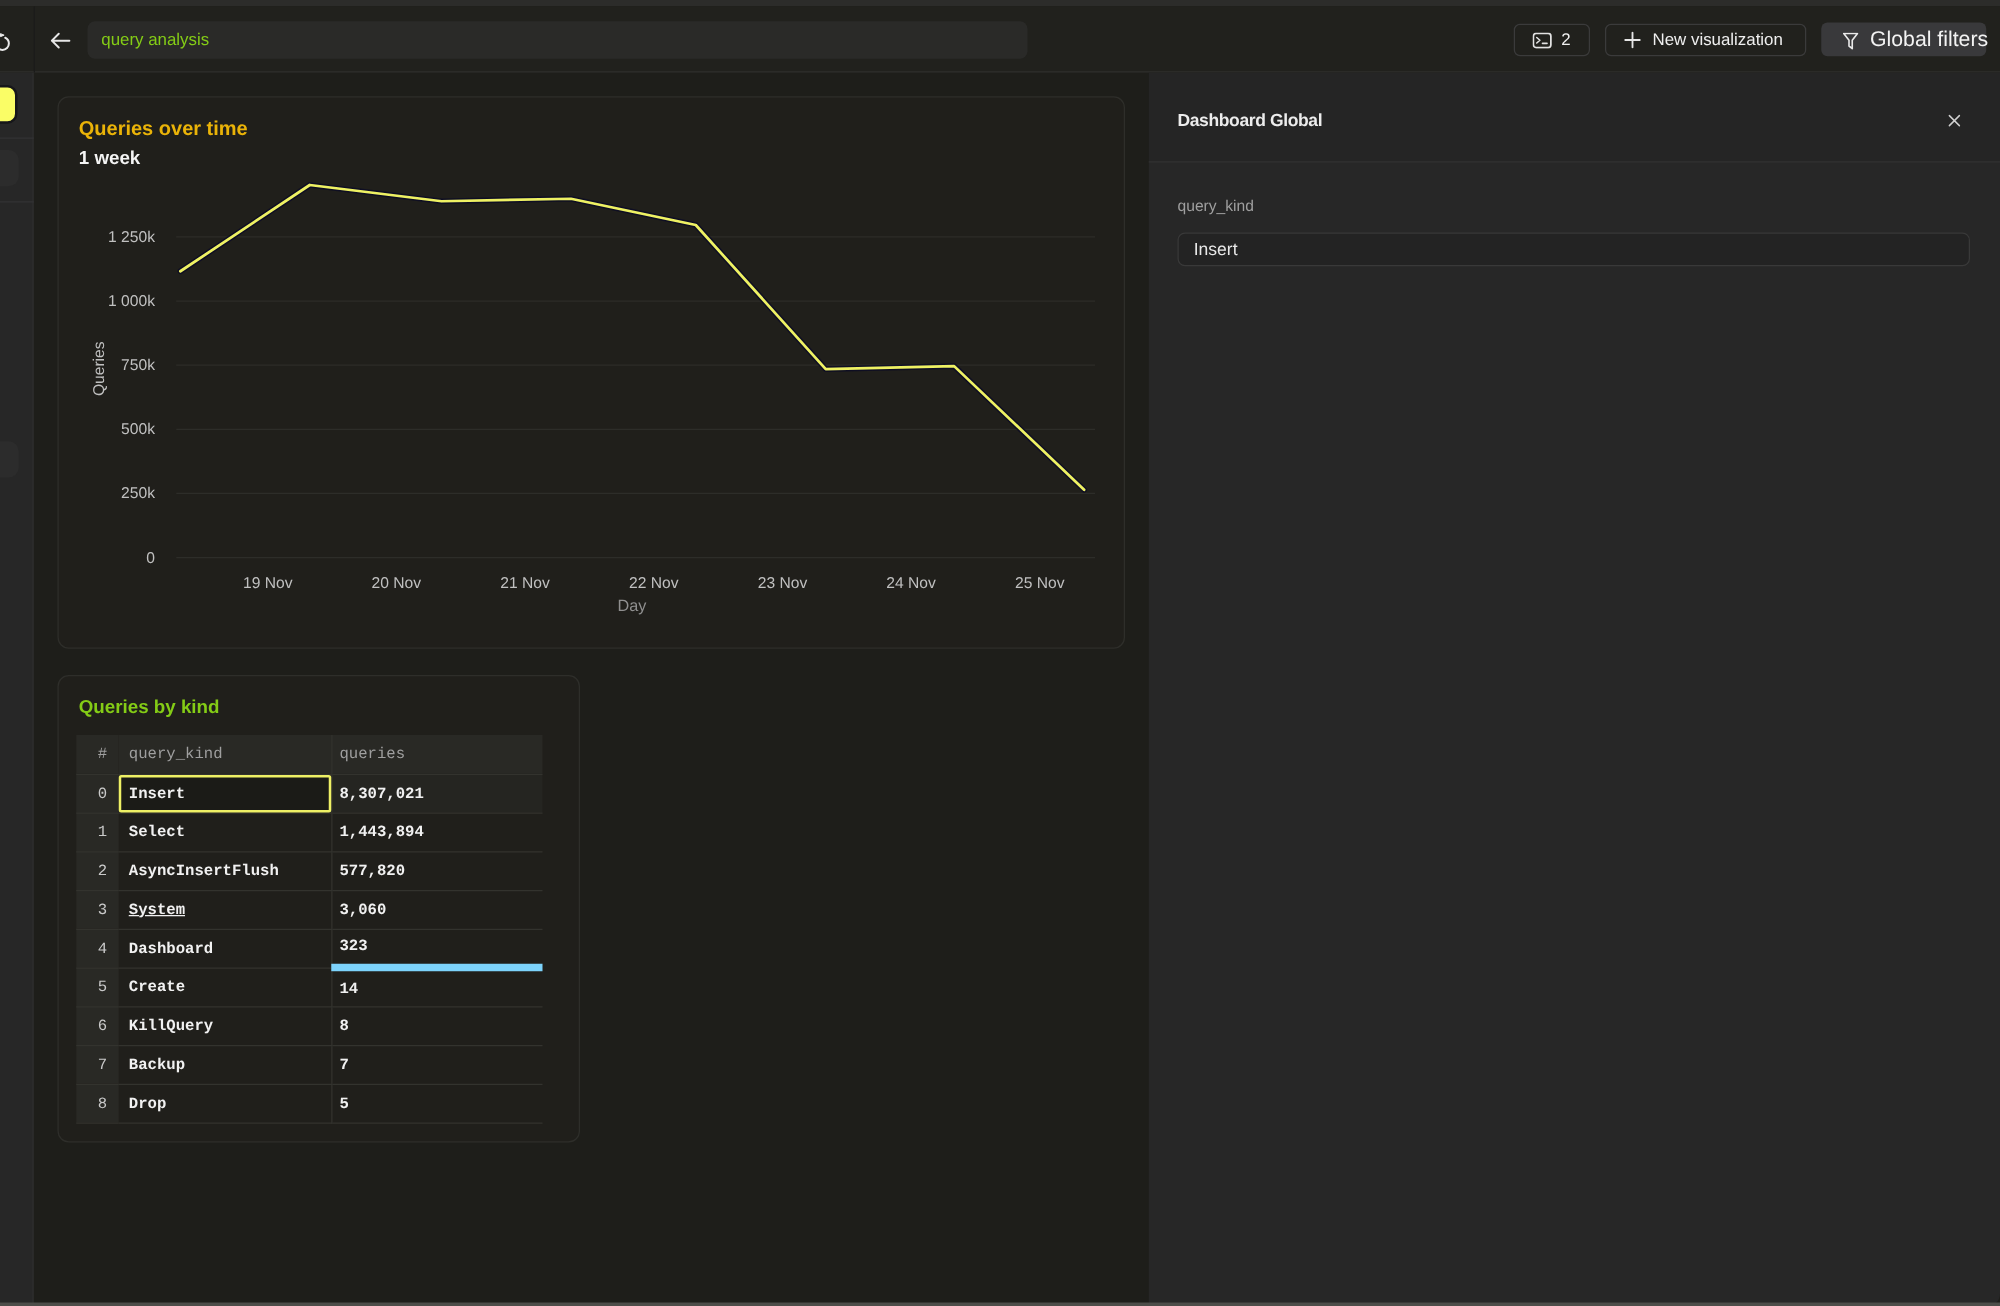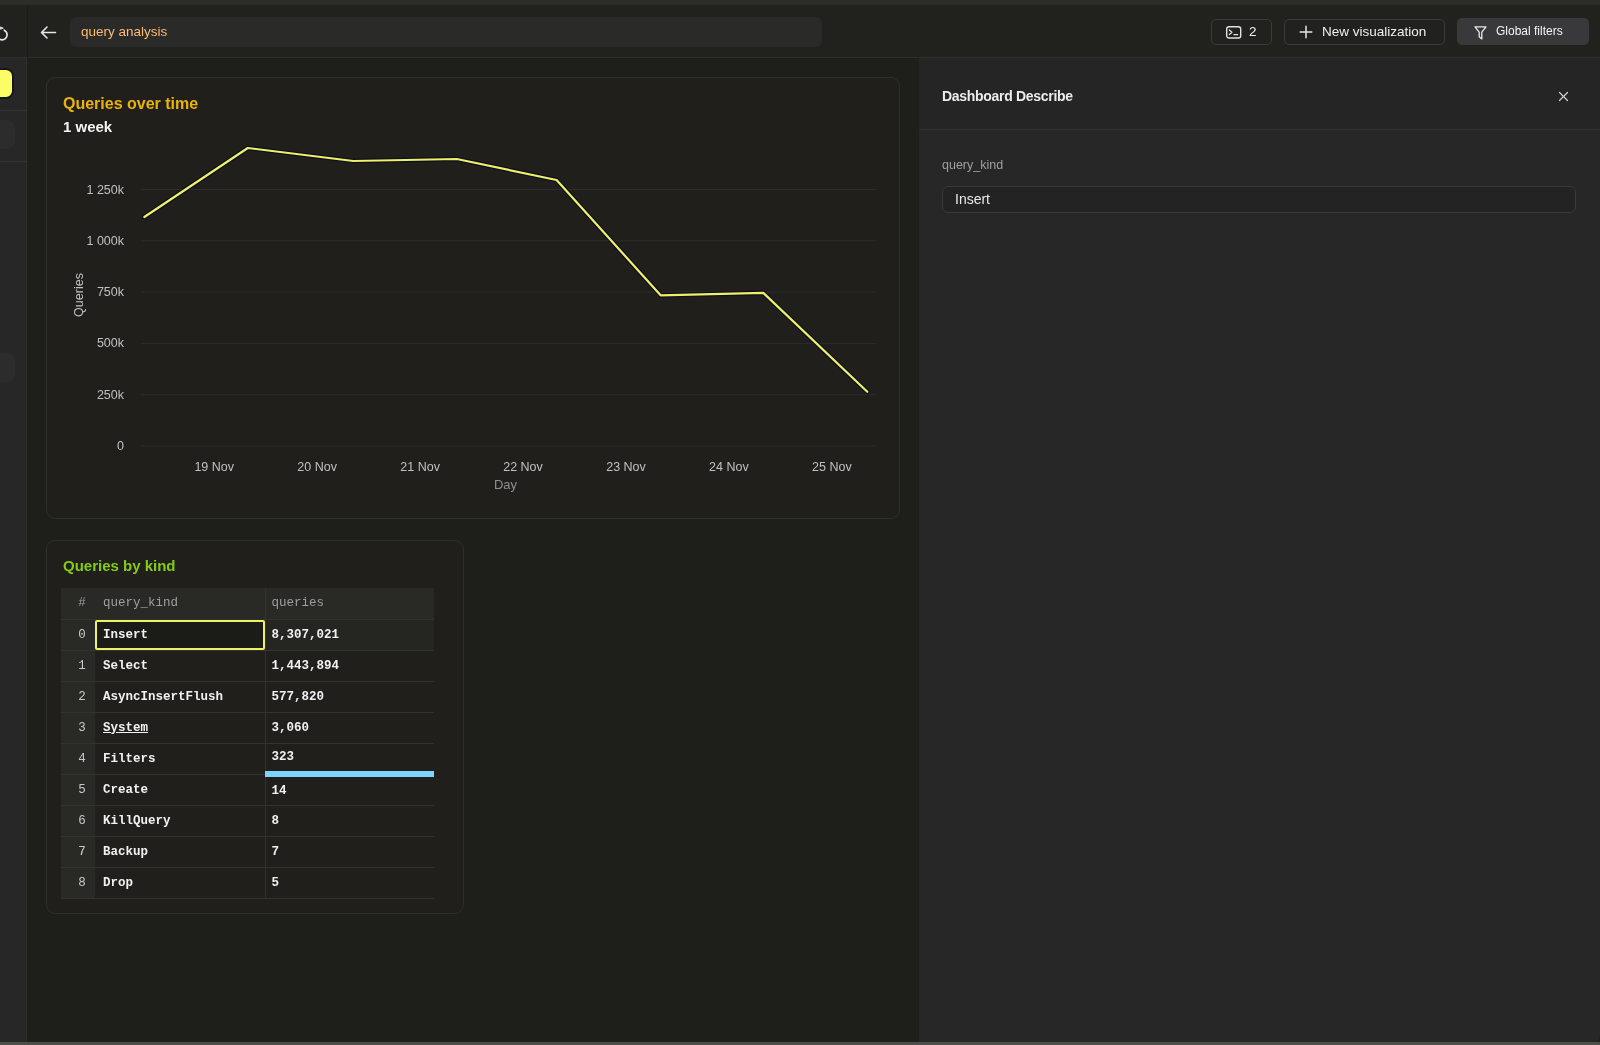--- a/index.html
+++ b/index.html
@@ -18,41 +18,41 @@
 
   <svg class="abs" style="left:0;top:25px;" width="10" height="18" viewBox="0 0 10 18">
     <path d="M 4.2 5.2 A 5.1 5.1 0 0 1 7.1 9.8 A 5.1 5.1 0 0 1 2 14.9 A 5.1 5.1 0 0 1 -3.1 9.8" fill="none" stroke="#e8e8e8" stroke-width="1.6" stroke-linecap="round"></path>
     <path d="M 0.4 1.9 L 3.3 3.1 L 0.4 4.3 Z" fill="#e8e8e8" stroke="#e8e8e8" stroke-width="0.8" stroke-linejoin="round"></path>
   </svg>
 
   <svg class="abs" style="left:40px;top:24px;" width="17" height="17" viewBox="0 0 17 17">
     <path d="M 1.5 8.5 L 15.5 8.5 M 7 3 L 1.5 8.5 L 7 14" fill="none" stroke="#e6e6e6" stroke-width="1.6" stroke-linecap="round" stroke-linejoin="round"></path>
   </svg>
 
-  <div class="abs" style="left:70px;top:17px;width:752px;height:30px;background:#2a2a28;border-radius:6px;color:#fdba74;font-size:14px;line-height:30px;padding-left:11px;font-size:13.5px;">query analysis</div>
+  <div class="abs" style="left:70px;top:17px;width:752px;height:30px;background:#2a2a28;border-radius:6px;color:#84cc16;font-size:14px;line-height:30px;padding-left:11px;font-size:13.5px;">query analysis</div>
 
   <div class="abs" style="left:1211px;top:19px;width:61px;height:26px;border:1px solid #3b3b3b;border-radius:5px;"></div>
   <svg class="abs" style="left:1226px;top:26px;" width="16" height="13" viewBox="0 0 16 13">
     <rect x="0.7" y="0.7" width="14" height="11.3" rx="2.2" fill="none" stroke="#e2e2e2" stroke-width="1.4"></rect>
     <path d="M 3.4 4 L 5.9 6.2 L 3.4 8.4" fill="none" stroke="#e2e2e2" stroke-width="1.3" stroke-linecap="round" stroke-linejoin="round"></path>
     <path d="M 8 8.7 L 11.6 8.7" stroke="#e2e2e2" stroke-width="1.3" stroke-linecap="round"></path>
   </svg>
   <div class="abs" style="left:1249px;top:19px;height:26px;line-height:26px;color:#efefef;font-size:13.5px;">2</div>
 
   <div class="abs" style="left:1284px;top:19px;width:161px;height:26px;border:1px solid #3b3b3b;border-radius:5px;"></div>
   <svg class="abs" style="left:1299px;top:25px;" width="14" height="14" viewBox="0 0 14 14">
     <path d="M 7 1.2 L 7 12.8 M 1.2 7 L 12.8 7" stroke="#e6e6e6" stroke-width="1.5" stroke-linecap="round"></path>
   </svg>
   <div class="abs" style="left:1322px;top:19px;height:21px;line-height:26px;color:#efefef;font-size:13.5px;">New visualization</div>
 
   <div class="abs" style="left:1457px;top:18px;width:132px;height:27px;background:#39393b;border-radius:5px;"></div>
   <svg class="abs" style="left:1474px;top:26px;" width="13" height="14" viewBox="0 0 13 14">
     <path d="M 1 0.8 L 12 0.8 L 7.8 6.2 L 7.8 12.9 L 5.2 10.8 L 5.2 6.2 Z" fill="none" stroke="#e9e9e9" stroke-width="1.3" stroke-linejoin="round"></path>
   </svg>
-  <div class="abs" style="left:1496px;top:18px;height:31px;line-height:27px;color:#f3f3f3;font-size:12px;">Global filters</div>
+  <div class="abs" style="left:1496px;top:18px;height:31px;line-height:27px;color:#f3f3f3;font-size:17px;">Global filters</div>
 
   <div class="abs" style="left:0;top:58px;width:27px;height:987px;background:#272727;border-right:1px solid rgba(255,255,255,0.04);"></div>
   <div class="abs" style="left:-14px;top:68px;width:28px;height:31px;background:#fafd66;border:2px solid #16161a;border-radius:8px;"></div>
   <div class="abs" style="left:-14px;top:120px;width:29px;height:29px;background:#2c2c2c;border-radius:8px;"></div>
   <div class="abs" style="left:-14px;top:353px;width:29px;height:29px;background:#2c2c2c;border-radius:8px;"></div>
 
   <div class="abs" style="left:0;top:110px;width:27px;height:1px;background:#333335;"></div>
   <div class="abs" style="left:0;top:161px;width:27px;height:1px;background:#333335;"></div>
 
   <div class="abs" style="left:46px;top:77px;width:854px;height:442px;background:#201f1b;border:1px solid #2e2e2a;border-radius:9px;"></div>
@@ -125,21 +125,21 @@
         <td style="padding-left:8px;border-bottom:1px solid #33332e;border-right:1px solid #33332e;">AsyncInsertFlush</td>
         <td style="padding-left:6px;border-bottom:1px solid #33332e;">577,820</td>
       </tr>
       <tr style="height:31px;color:#f1f1f1;font-weight:bold;">
         <td style="text-align:center;padding-left:8px;background:#292925;color:#c9c9c9;font-weight:normal;border-bottom:1px solid #33332e;">3</td>
         <td style="padding-left:8px;border-bottom:1px solid #33332e;border-right:1px solid #33332e;text-decoration:underline;">System</td>
         <td style="padding-left:6px;border-bottom:1px solid #33332e;">3,060</td>
       </tr>
       <tr style="height:31px;color:#f1f1f1;font-weight:bold;">
         <td style="text-align:center;padding-left:8px;background:#292925;color:#c9c9c9;font-weight:normal;border-bottom:1px solid #33332e;">4</td>
-        <td style="padding-left:8px;border-bottom:1px solid #33332e;border-right:1px solid #33332e;">Filters</td>
+        <td style="padding-left:8px;border-bottom:1px solid #33332e;border-right:1px solid #33332e;">Dashboard</td>
         <td style="padding-left:6px;border-bottom:6px solid #7dd3fc;">323</td>
       </tr>
       <tr style="height:31px;color:#f1f1f1;font-weight:bold;">
         <td style="text-align:center;padding-left:8px;background:#292925;color:#c9c9c9;font-weight:normal;border-bottom:1px solid #33332e;">5</td>
         <td style="padding-left:8px;border-bottom:1px solid #33332e;border-right:1px solid #33332e;">Create</td>
         <td style="padding-left:6px;border-bottom:1px solid #33332e;">14</td>
       </tr>
       <tr style="height:31px;color:#f1f1f1;font-weight:bold;">
         <td style="text-align:center;padding-left:8px;background:#292925;color:#c9c9c9;font-weight:normal;border-bottom:1px solid #33332e;">6</td>
         <td style="padding-left:8px;border-bottom:1px solid #33332e;border-right:1px solid #33332e;">KillQuery</td>
@@ -155,20 +155,20 @@
         <td style="padding-left:8px;border-bottom:1px solid #33332e;border-right:1px solid #33332e;">Drop</td>
         <td style="padding-left:6px;border-bottom:1px solid #33332e;">5</td>
       </tr>
     </tbody>
     </table>
   </div>
 
   <div class="abs" style="left:919px;top:58px;width:681px;height:987px;background:#272727;border-bottom-right-radius:10px;"></div>
   <div class="abs" style="left:919px;top:58px;width:681px;height:71px;background:rgba(0,0,0,0.035);"></div>
   <div class="abs" style="left:919px;top:129px;width:681px;height:1px;background:#323232;"></div>
-  <div class="abs" style="left:942px;top:88px;color:#ececec;font-size:14px;font-weight:bold;letter-spacing:-0.3px;">Dashboard Describe</div>
+  <div class="abs" style="left:942px;top:88px;color:#ececec;font-size:14px;font-weight:bold;letter-spacing:-0.3px;">Dashboard Global</div>
   <svg class="abs" style="left:1558px;top:91px;" width="11" height="11" viewBox="0 0 11 11">
     <path d="M 1.5 1.5 L 9.5 9.5 M 9.5 1.5 L 1.5 9.5" stroke="#cfcfcf" stroke-width="1.2" stroke-linecap="round"></path>
   </svg>
   <div class="abs" style="left:942px;top:158px;color:#9f9f9f;font-size:12.5px;">query_kind</div>
   <div class="abs" style="left:942px;top:186px;width:634px;height:27px;background:#232323;border:1px solid #393939;border-radius:6px;color:#e8e8e8;font-size:14px;line-height:25px;padding-left:12px;">Insert</div>
 
   <div class="abs" style="left:0;top:1042px;width:1600px;height:3px;background:#4d4d49;"></div>
 
 </body></html>

